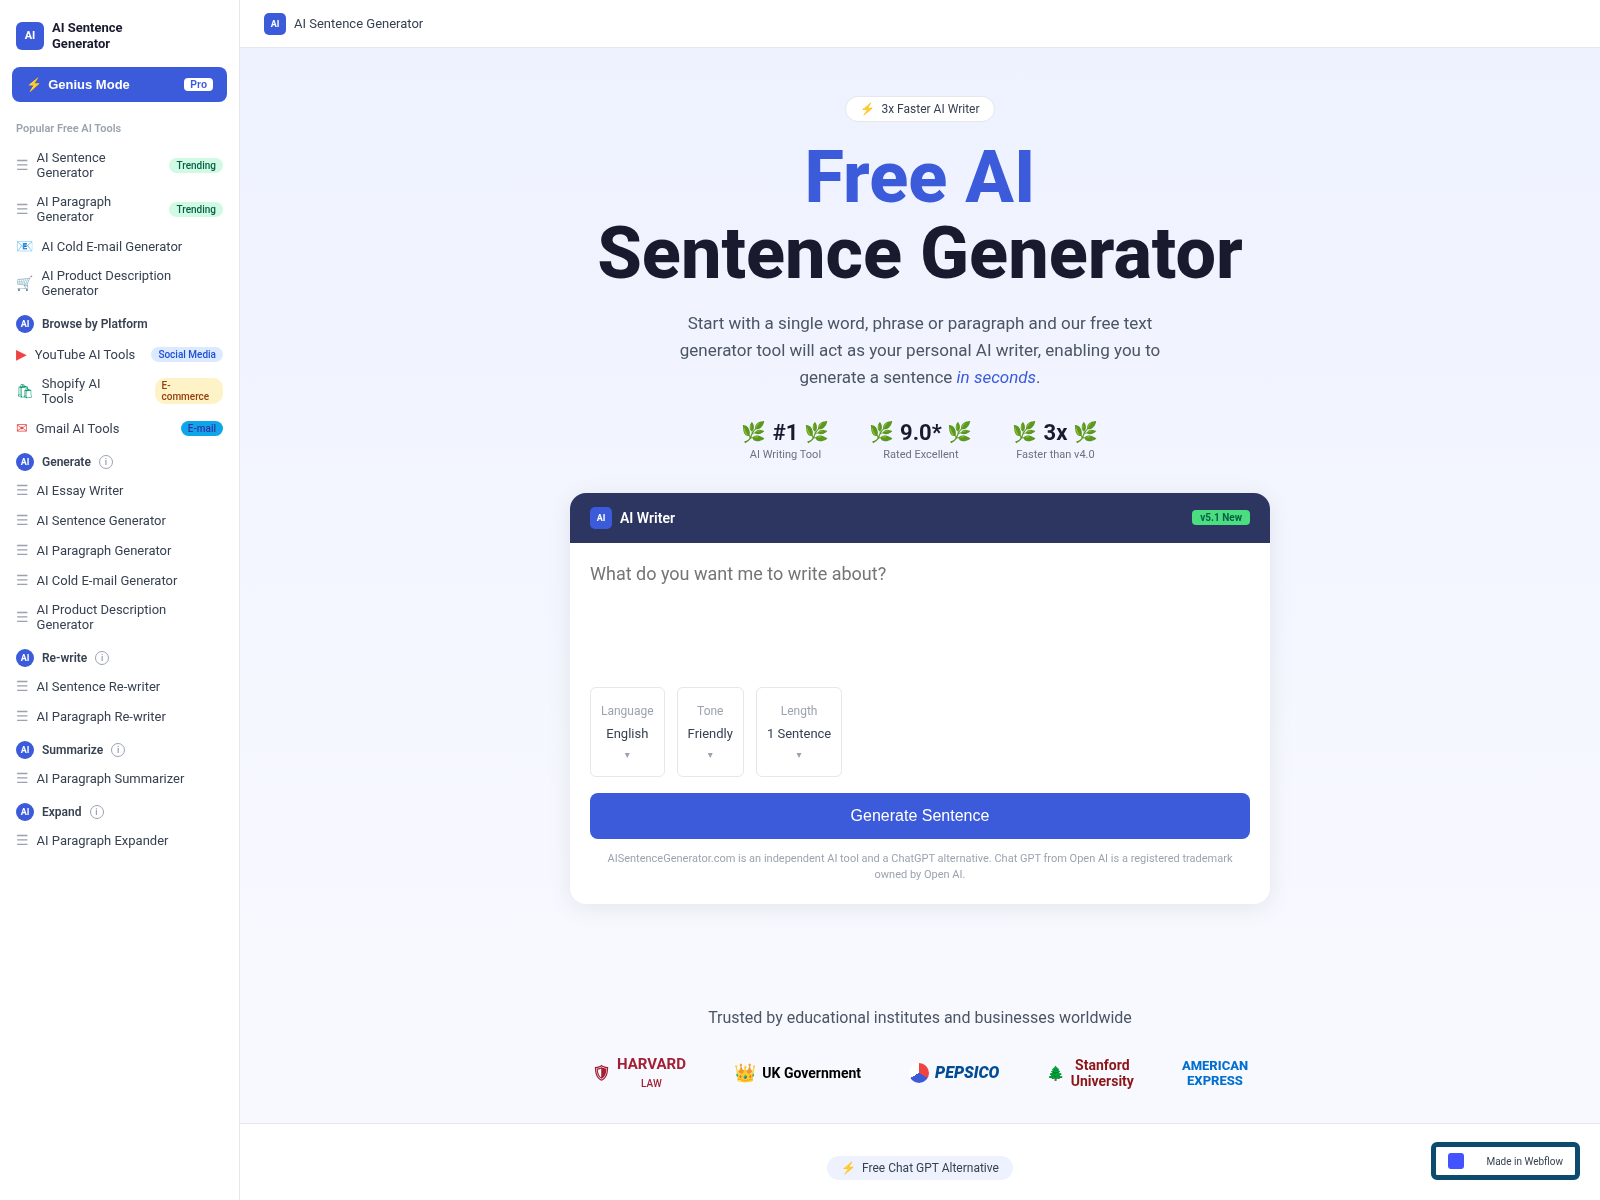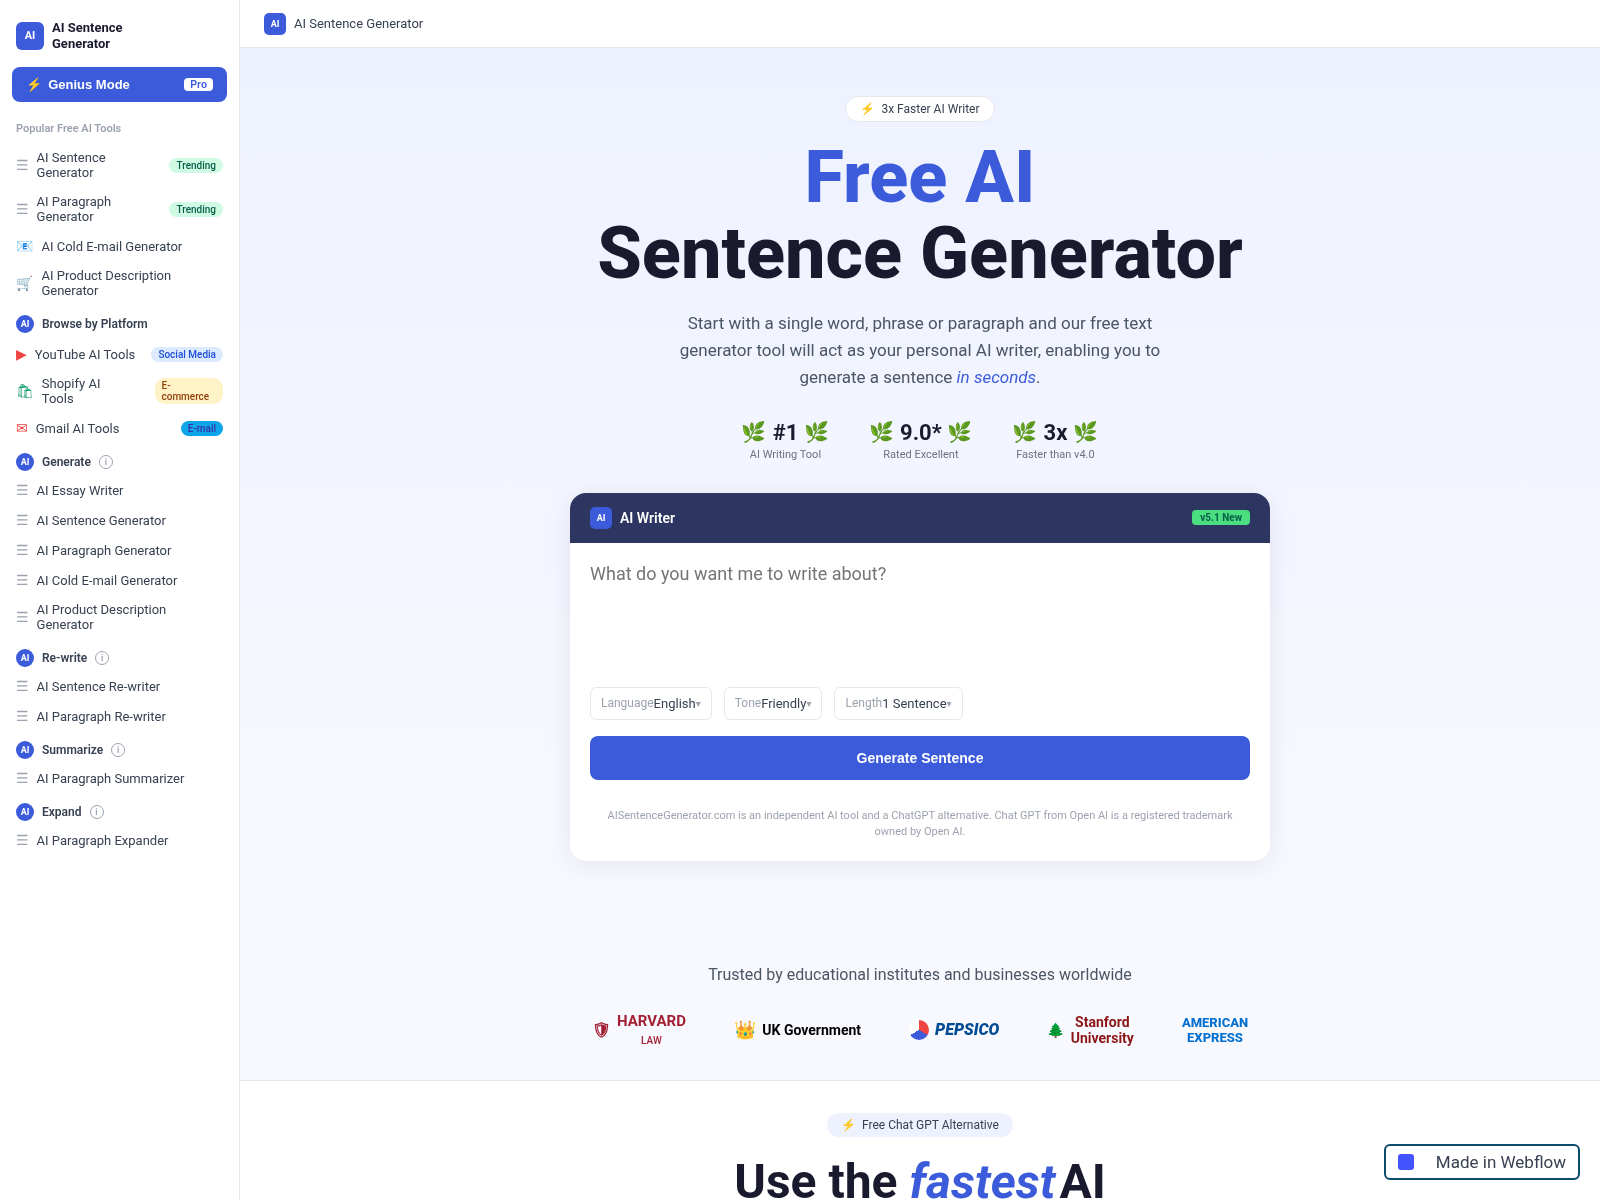--- a/index.html
+++ b/index.html
@@ -134,31 +134,31 @@
     .writer-textarea {
       width: 100%; min-height: 120px; border: none; outline: none; resize: none;
       font-size: 18px; color: #9ca3af; font-family: inherit;
       background: transparent;
     }
 
     .writer-options {
       display: flex; align-items: center; gap: 12px; margin-bottom: 16px; flex-wrap: wrap;
     }
     .option-select {
-      display: flex; align-items: center; gap: 0;
-      border: 1px solid #e5e7eb; border-radius: 6px; padding: 8px 10px;
-      font-size: 13px; color: #374151; cursor: pointer; background: #fff;
+      display: flex; align-items: center; gap: 8px;
+      border: 1px solid #e5e7eb; border-radius: 6px; padding: 16px 10px;
+      font-size: 13px; color: #374151; cursor: pointer; background: #fff; flex-direction: column;
     }
     .option-label { color: #9ca3af; font-size: 12px; }
     .chevron { color: #9ca3af; font-size: 10px; }
 
     .generate-btn {
       width: 100%; background: #3b5bdb; color: #fff; border: none; border-radius: 8px;
-      padding: 14px; font-size: 14px; font-weight: 700; cursor: pointer;
-      margin-bottom: 28px;
+      padding: 14px; font-size: 16px; font-weight: 400; cursor: pointer;
+      margin-bottom: 12px;
     }
 
     .disclaimer { font-size: 11px; color: #9ca3af; line-height: 1.5; }
 
     
     .trusted-section { padding: 32px 40px; text-align: center; }
     .trusted-title { font-size: 16px; color: #4b5563; margin-bottom: 28px; }
 
     .logos-row {
       display: flex; align-items: center; justify-content: center; gap: 48px; flex-wrap: wrap;
@@ -185,22 +185,22 @@
       display: inline-flex; align-items: center; gap: 6px;
       background: #eef2ff; border-radius: 20px;
       padding: 5px 14px; font-size: 12px; color: #374151; margin-bottom: 16px;
     }
     .bottom-title { font-size: 48px; font-weight: 700; color: #1a1a2e; display: inline; }
     .bottom-title-italic { font-size: 48px; font-weight: 700; color: #3b5bdb; font-style: italic; display: inline; }
 
     
     .webflow-badge {
       position: fixed; bottom: 20px; right: 20px;
-      background: #fff; border: 2px solid #0c4a6e; border-radius: 6px;
-      padding: 6px 12px; font-size: 17px; color: #374151;
+      background: #fff; border: 5px solid #0c4a6e; border-radius: 6px;
+      padding: 6px 12px; font-size: 10px; color: #374151;
       display: flex; align-items: center; gap: 22px;
     }
     .webflow-icon { width: 16px; height: 16px; background: #4353ff; border-radius: 3px; }
   </style>
 </head>
 <body>
 
 <div class="sidebar">
 
   <div class="sidebar-logo">

